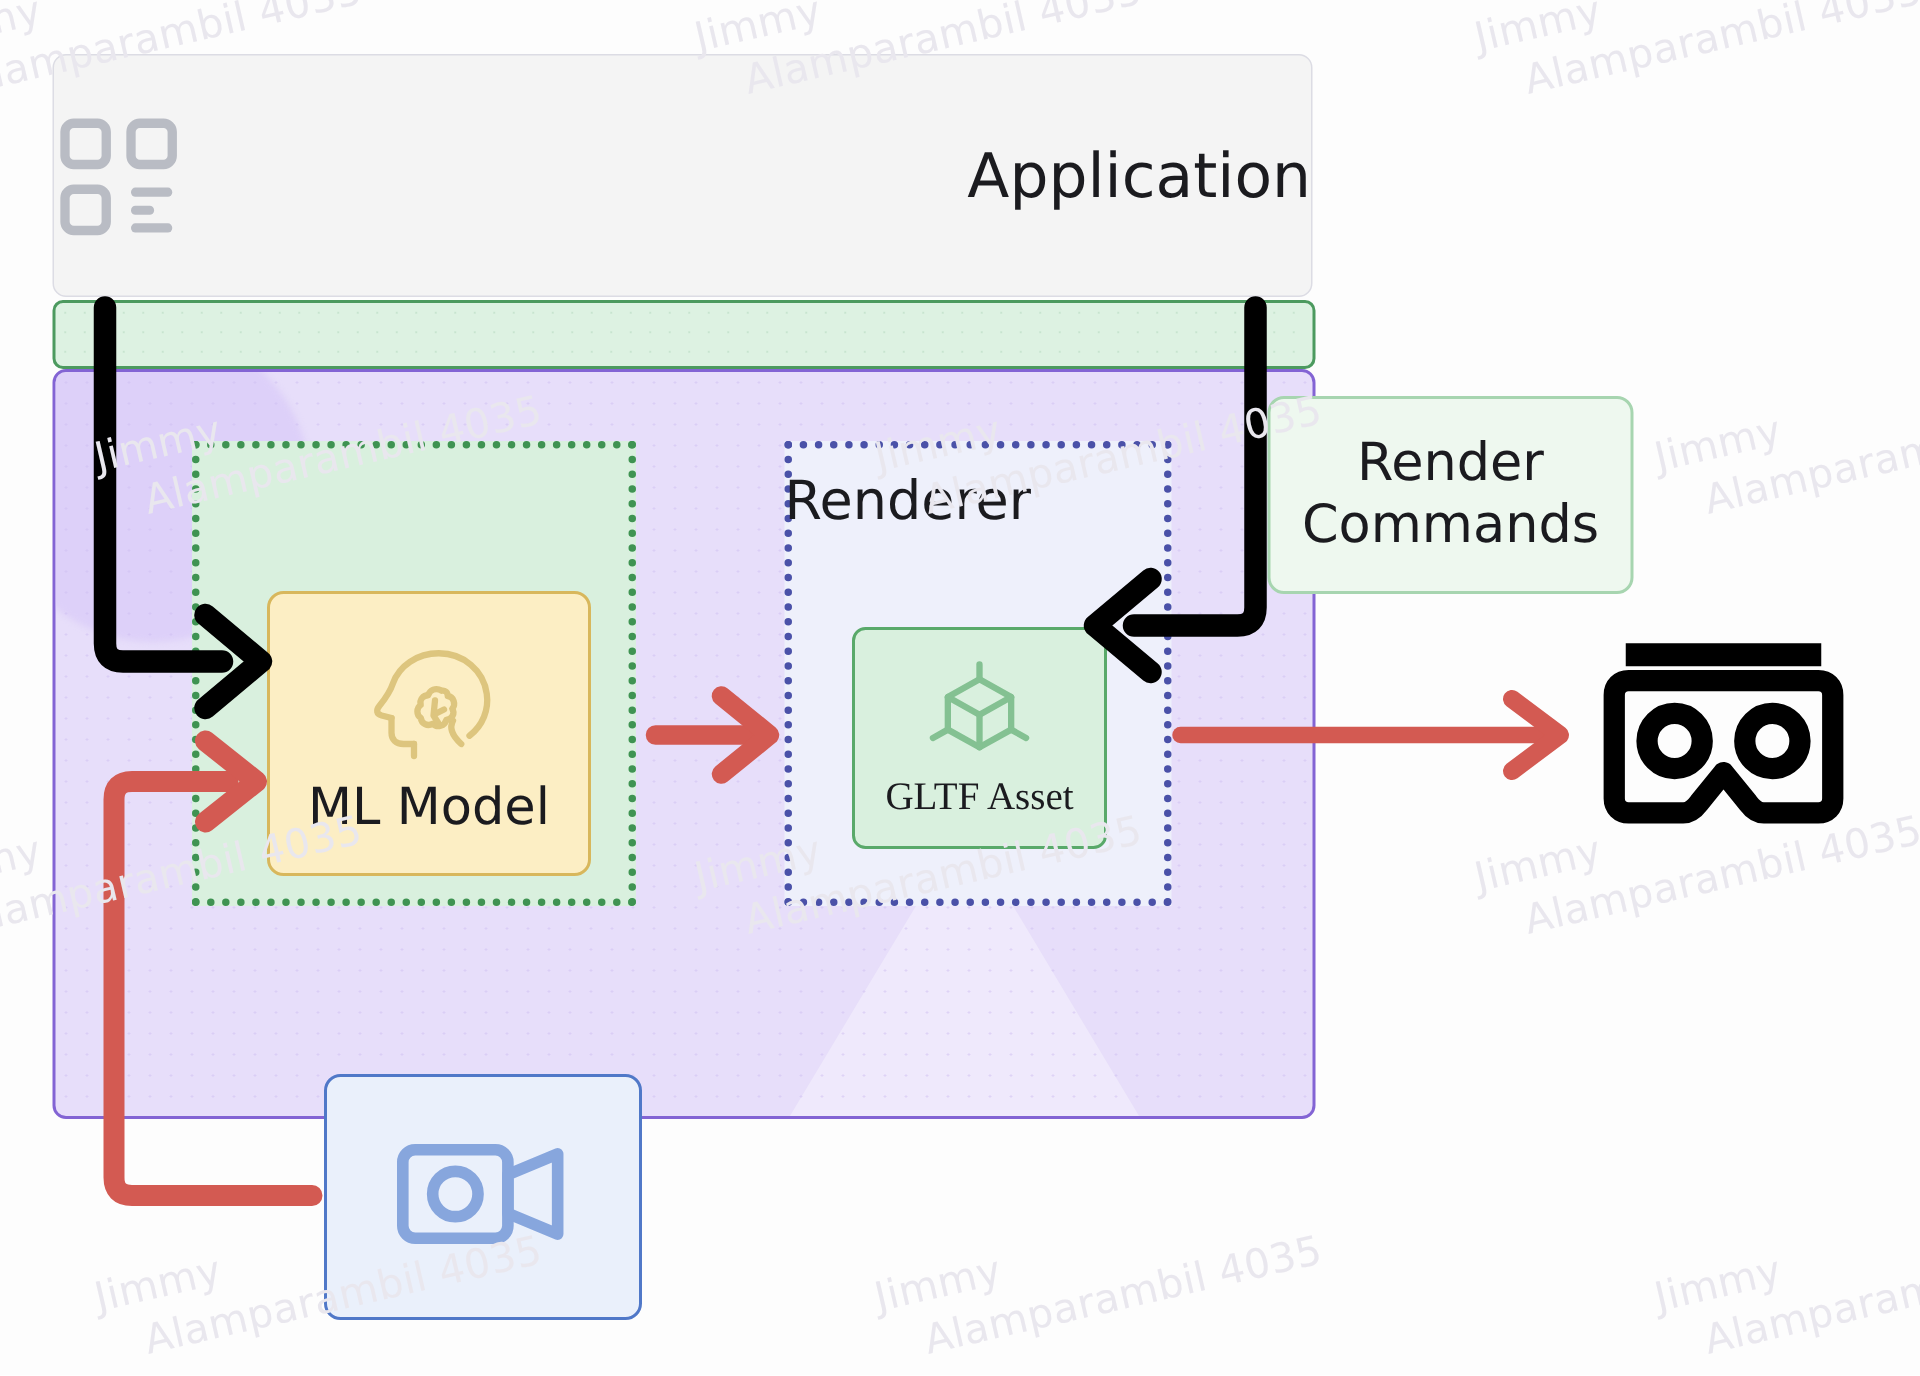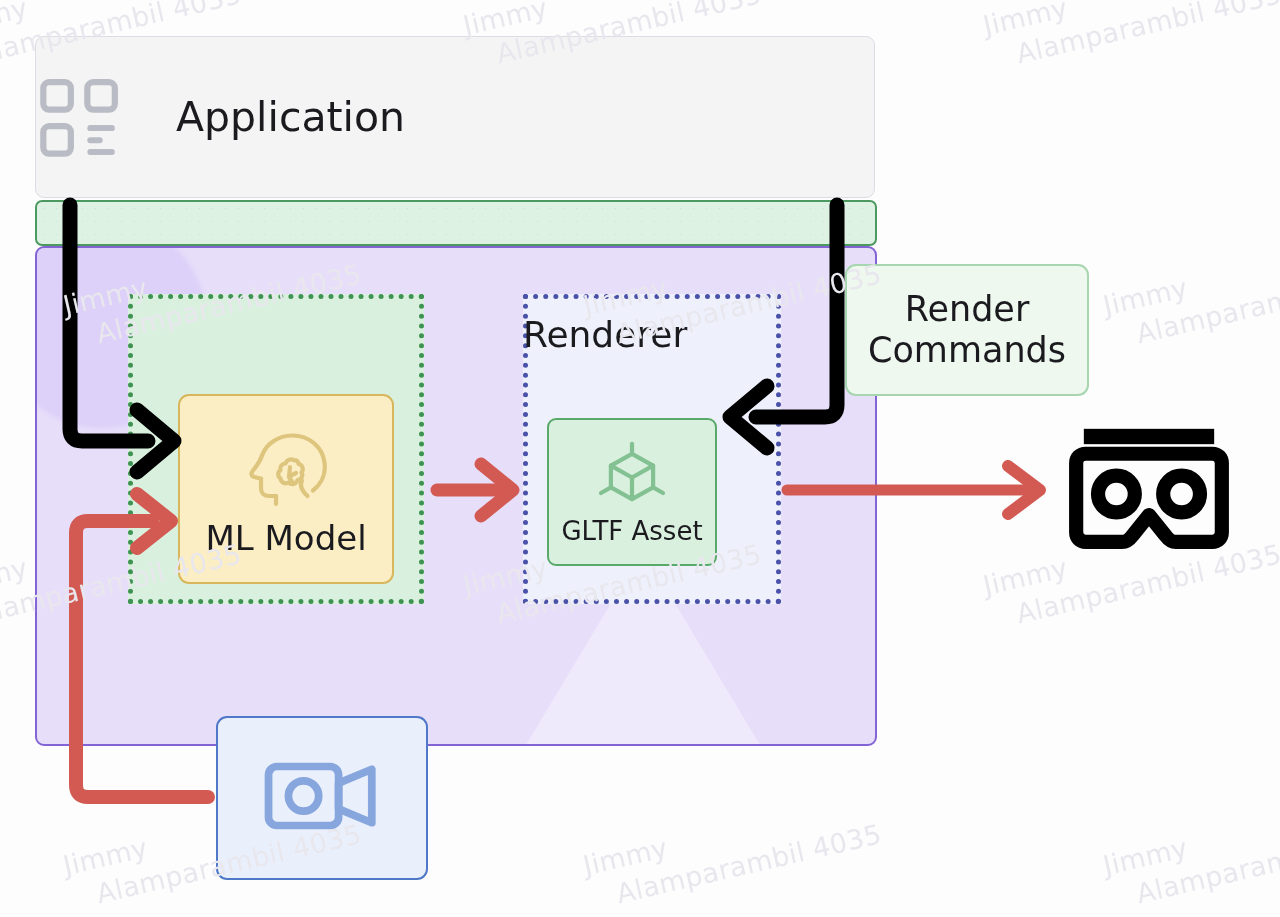--- a/index.html
+++ b/index.html
@@ -48,21 +48,21 @@
     background: #f4f4f4;
     border: 1.5px solid #dcdce4;
     border-radius: 9px;
     z-index: 5;
   }
   #app-row {
     position: absolute;
     inset: 0;
     display: flex;
     align-items: center;
-    justify-content: flex-start;
+    justify-content: space-between;
     gap: 52px;
   }
   #app-title {
     font-size: 41px;
     color: #1b1b1f;
     font-weight: 400;
   }
   .grid-icon { width: 88px; height: 88px; display:block; }
 
   
@@ -178,33 +178,34 @@
     left: 523px;
     top: 314px;
     width: 258px;
     text-align: left;
     font-size: 36px;
     color: #1b1b1f;
     z-index: 10;
   }
   #gltf-card {
     position: absolute;
-    left: 547px;
+    left: 568px;
     top: 418px;
     width: 166px;
     height: 144px;
     background: #d9f0de;
     border: 2.5px solid #59a96a;
     border-radius: 9px;
     z-index: 10;
     display: flex;
     flex-direction: column;
     align-items: center;
     justify-content: center;
     gap: 1px;
+    font-family: Liberation Serif, serif;
   }
   #gltf-label {
     font-size: 26px;
     color: #1b1b1f;
   }
 
   
   #render-commands {
     position: absolute;
     left: 845px;

